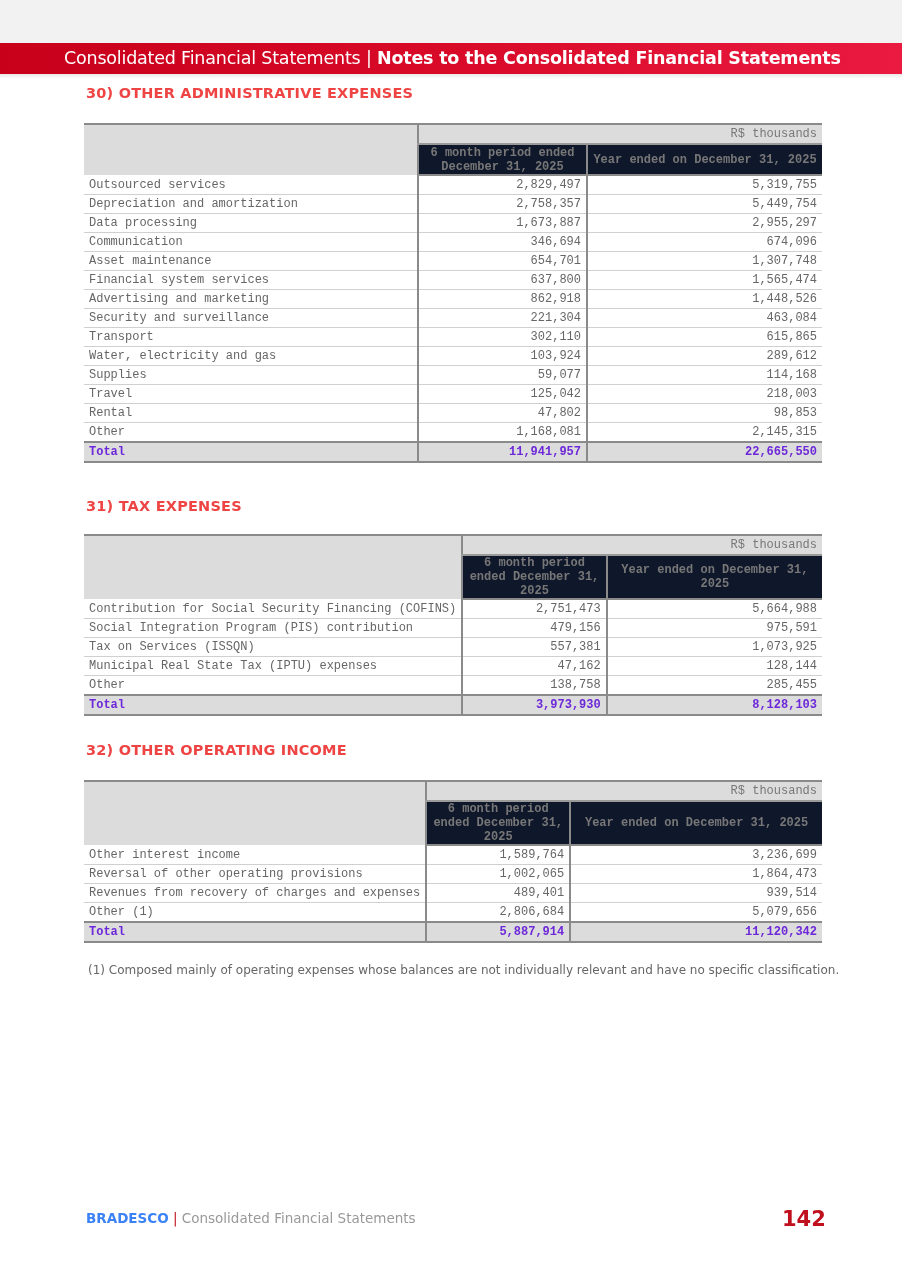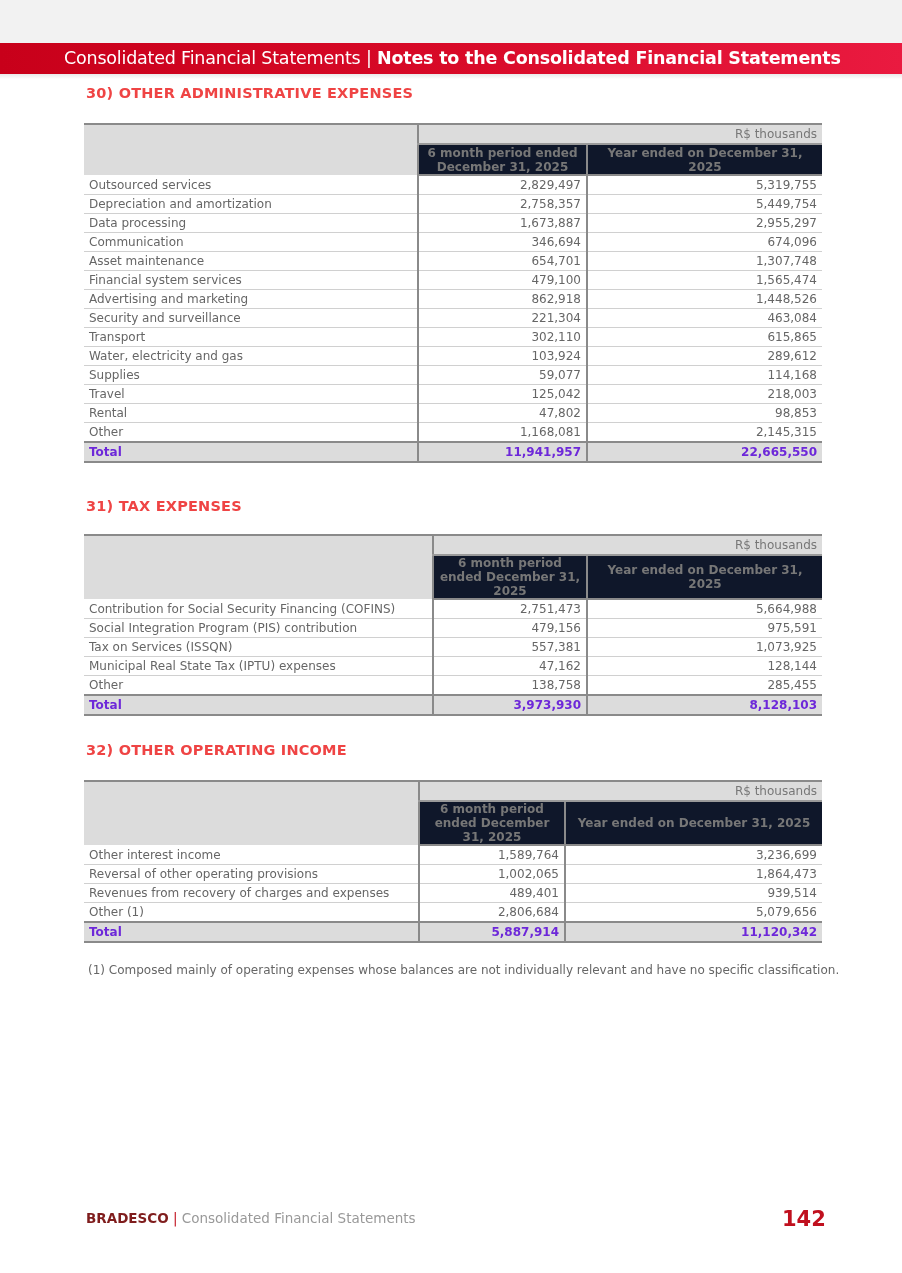--- a/index.html
+++ b/index.html
@@ -5,30 +5,30 @@
   * { box-sizing: border-box; margin: 0; padding: 0; }
   html, body { width: 902px; height: 1273px; background: #ffffff; }
   body { position: relative; font-family: "DejaVu Sans", "Liberation Sans", sans-serif; color: #555; overflow: hidden; }
   .topgap { position: absolute; left: 0; top: 0; width: 902px; height: 43px; background: #f2f2f2; }
   .banner { position: absolute; left: 0; top: 43px; width: 902px; height: 31px;
     background: linear-gradient(90deg, #c8001a 0%, #d80a28 50%, #ea1a40 100%);
     color: #fff; font-size: 17.5px; line-height: 31px; padding-left: 64px; white-space: nowrap; letter-spacing: -0.2px; }
   .banner b { font-weight: bold; }
   .banner-shadow { position: absolute; left: 0; top: 74px; width: 902px; height: 5px; background: linear-gradient(#e9e9e9, #fff); }
   .section-title { position: absolute; left: 86px; color: #ef4444; font-weight: bold; font-size: 14.5px; letter-spacing: 0.2px; }
-  table.fin { position: absolute; left: 84px; border-collapse: collapse; font-size: 12px; color: #666; }
+  table.fin { position: absolute; left: 84px; border-collapse: collapse; font-size: 12px; color: #666; font-family: Liberation Mono, monospace; }
   table.fin td { height: 18.5px; padding: 0 5px; border-bottom: 1px solid #d0d0d0; white-space: nowrap; line-height: 18px; }
   table.fin td.num { text-align: right; border-left: 2px solid #8a8a8a; }
   table.fin tr.h1 td { background: #dcdcdc; border-top: 2px solid #8a8a8a; border-bottom: 2px solid #9a9a9a; height: 20px; text-align: right; font-size: 12px; color: #777; }
   table.fin tr.h1 td.blank { border-bottom: none; }
   table.fin tr.h2 td { background: #0f172a; border-bottom: 2px solid #8a8a8a; height: 31px; font-weight: bold; color: #777; text-align: center; font-size: 12px; line-height: 14px; white-space: normal; }
   table.fin tr.total td { background: #dcdcdc; font-weight: bold; color: #6d28d9; border-top: 2px solid #8a8a8a; border-bottom: 2px solid #8a8a8a; }
   .footnote { position: absolute; left: 88px; top: 931px; font-size: 12px; color: #666; margin-top: 32px; }
   .footer { position: absolute; left: 86px; top: 1210px; font-size: 13.5px; color: #999; }
-  .footer .brand { color: #7f1d1d; font-weight: bold; }
+  .footer .brand { color: #3b82f6; font-weight: bold; }
   .footer .sep { color: #c0101e; }
   .pagenum { position: absolute; left: 782px; top: 1207px; font-size: 21px; font-weight: bold; color: #c0101e; }
 </style>
 </head>
 <body>
 
 <div class="topgap"></div>
 <div class="banner"><span>Consolidated Financial Statements</span> <span>|</span> <b>Notes to the Consolidated Financial Statements</b></div>
 <div class="banner-shadow"></div>
 
@@ -70,21 +70,21 @@
         <td class="num">346,694</td>
         <td class="num">674,096</td>
       </tr>
       <tr>
         <td>Asset maintenance</td>
         <td class="num">654,701</td>
         <td class="num">1,307,748</td>
       </tr>
       <tr>
         <td>Financial system services</td>
-        <td class="num">479,100</td>
+        <td class="num">637,800</td>
         <td class="num">1,565,474</td>
       </tr>
       <tr>
         <td>Advertising and marketing</td>
         <td class="num">862,918</td>
         <td class="num">1,448,526</td>
       </tr>
       <tr>
         <td>Security and surveillance</td>
         <td class="num">221,304</td>

